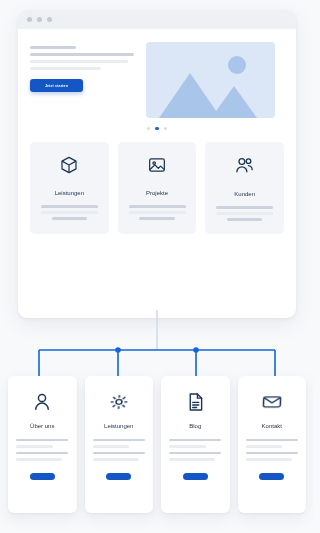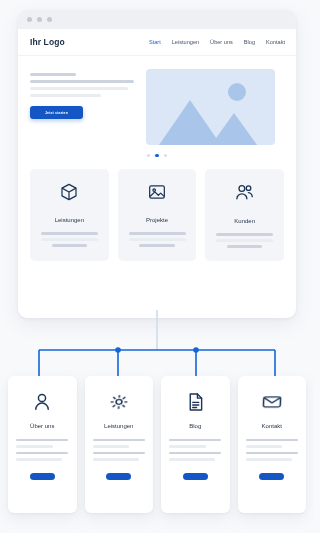--- a/index.html
+++ b/index.html
@@ -101,30 +101,20 @@
 <div id="stage">
 
   <div class="browser">
 
     <div class="titlebar">
       <span class="tl-dot"></span>
       <span class="tl-dot"></span>
       <span class="tl-dot"></span>
     </div>
 
-    <div class="navbar">
-      <div class="logo">Ihr Logo</div>
-      <div class="navlinks">
-        <span class="navlink active">Start</span>
-        <span class="navlink">Leistungen</span>
-        <span class="navlink">Über uns</span>
-        <span class="navlink">Blog</span>
-        <span class="navlink">Kontakt</span>
-      </div>
-    </div>
 
     <div class="hero">
       <div class="hero-left">
         <div class="sk dark" style="width:44%"></div>
         <div class="sk dark" style="width:100%"></div>
         <div class="sk" style="width:94%"></div>
         <div class="sk" style="width:68%"></div>
         <div class="cta">
           <span>Jetzt starten</span>
         </div>

